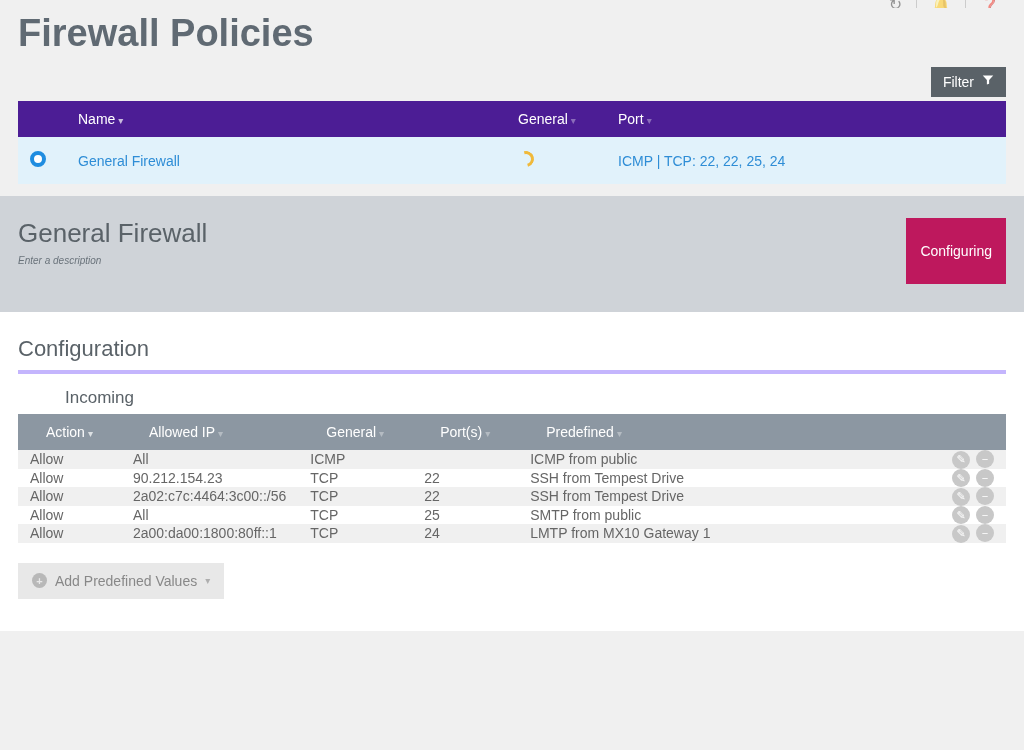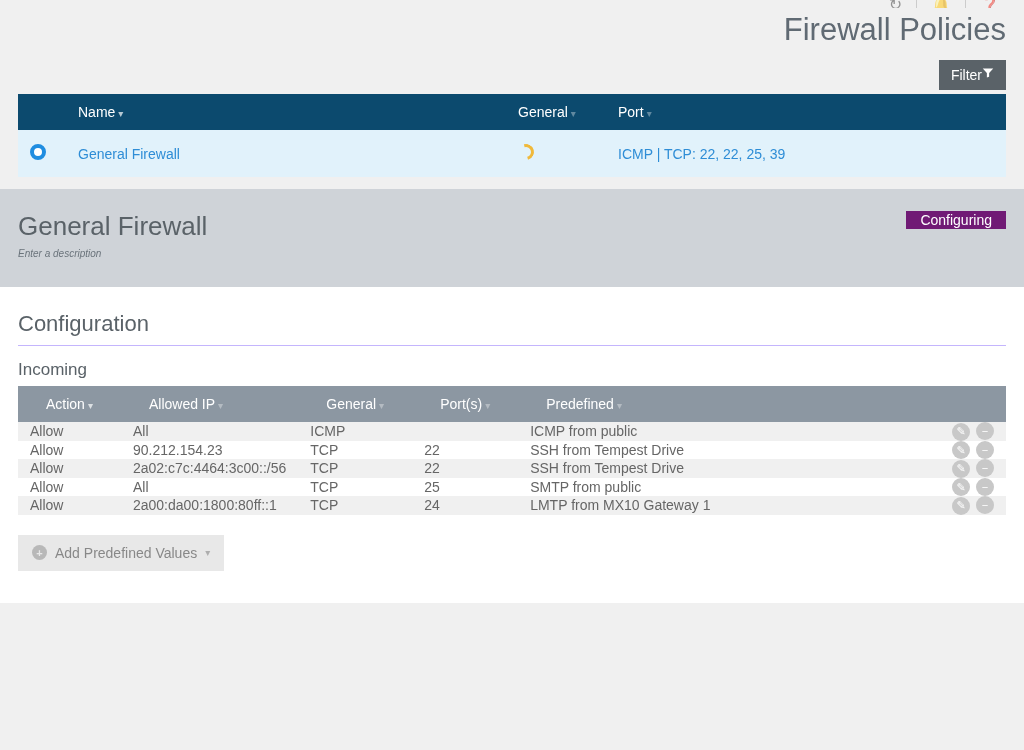--- a/index.html
+++ b/index.html
@@ -16,41 +16,41 @@
   align-items: center;
   padding: 0 18px;
   gap: 8px;
   height: 8px;
   overflow: hidden;
 }
 .top-icons .ic { color: #555; opacity: .6; font-size: 16px; padding: 0 6px; }
 .top-icons .sep { width:1px; height:18px; background:#ccc; }
 
 .page-title {
-  font-size: 31px;
-  font-weight: 400;
+  font-size: 38px;
+  font-weight: 700;
   color: #606a73;
   padding: 4px 18px 12px;
-  text-align: right;
 }
 
 .filter-bar { display:flex; justify-content:flex-end; padding: 0 18px 4px; }
 .filter-btn {
   background: #5a6268;
   color: #fff;
   padding: 7px 12px;
   font-size: 14px;
   display: inline-flex;
   align-items: flex-start;
+  gap: 8px;
   cursor: pointer;
 }
 
 .list-wrap { padding: 0 18px 12px; }
 .tbl { width:100%; border-collapse: collapse; }
-.hdr { background: #0c4a6e; color:#fff; }
+.hdr { background: #4c1d95; color:#fff; }
 .hdr th { text-align:left; font-weight:400; padding: 10px 12px; font-size:14px; }
 .sort-caret::after { content:"▾"; font-size:10px; margin-left:3px; opacity:.7; }
 .sort-caret-light::after { content:"▾"; font-size:10px; margin-left:3px; opacity:.35; }
 
 .row-sel { background:#e1f2fb; }
 .row-sel td { padding: 14px 12px; color:#2e8dd6; }
 .radio-dot {
   width:16px; height:16px; border-radius:50%;
   border:4px solid #1f8de0; background:#fff; display:inline-block;
 }
@@ -62,29 +62,29 @@
 }
 
 .detail-head {
   background:#cfd3d8;
   padding: 22px 18px 28px;
   display:flex; justify-content:space-between; align-items:flex-start;
 }
 .detail-head h2 { font-size:26px; font-weight:400; color:#5a6268; margin-bottom:6px; }
 .detail-head .desc { font-style:italic; color:#6a737b; font-size:10px; }
 .status-badge {
-  background:#701a75; color:#fff; padding:1px 14px; font-size:14px;
+  background:#be185d; color:#fff; padding:25px 14px; font-size:14px;
 }
 
 .config { background:#fff; padding: 24px 18px 32px; }
 .config h3 {
   font-size:22px; font-weight:400; color:#5a6268;
-  border-bottom:1px solid #c4b5fd; padding-bottom:8px; margin-bottom:14px;
-}
-.section-label { font-size:17px; color:#5a6268; margin-bottom:6px; }
+  border-bottom:4px solid #c4b5fd; padding-bottom:8px; margin-bottom:14px;
+}
+.section-label { font-size:17px; color:#5a6268; margin-bottom:6px;margin-left:47px; }
 
 .rules thead th { background:#8c97a2; color:#fff; font-weight:400; text-align:left; padding:10px 28px; }
 .rules td { padding:0 12px; color:#666; }
 .rules tbody tr:nth-child(odd){ background:#f0f0f0; }
 .rules tbody tr:nth-child(even){ background:#fff; }
 .row-actions { text-align:right; white-space:nowrap; }
 .circ {
   width:18px; height:18px; border-radius:50%; background:#c8c8c8;
   display:inline-flex; align-items:center; justify-content:center;
   color:#fff; font-size:11px; margin-left:6px; cursor:pointer;
@@ -134,21 +134,21 @@
         <th class="col-name sort-caret">Name</th>
         <th class="col-status sort-caret-light">General</th>
         <th class="sort-caret-light">Port</th>
       </tr>
     </thead>
     <tbody>
       <tr class="row-sel">
         <td><span class="radio-dot"></span></td>
         <td>General Firewall</td>
         <td><span class="spinner"></span></td>
-        <td>ICMP | TCP: 22, 22, 25, 39</td>
+        <td>ICMP | TCP: 22, 22, 25, 24</td>
       </tr>
     </tbody>
   </table>
 </div>
 
 <div class="detail-head">
   <div>
     <h2>General Firewall</h2>
     <div class="desc">Enter a description</div>
   </div>

